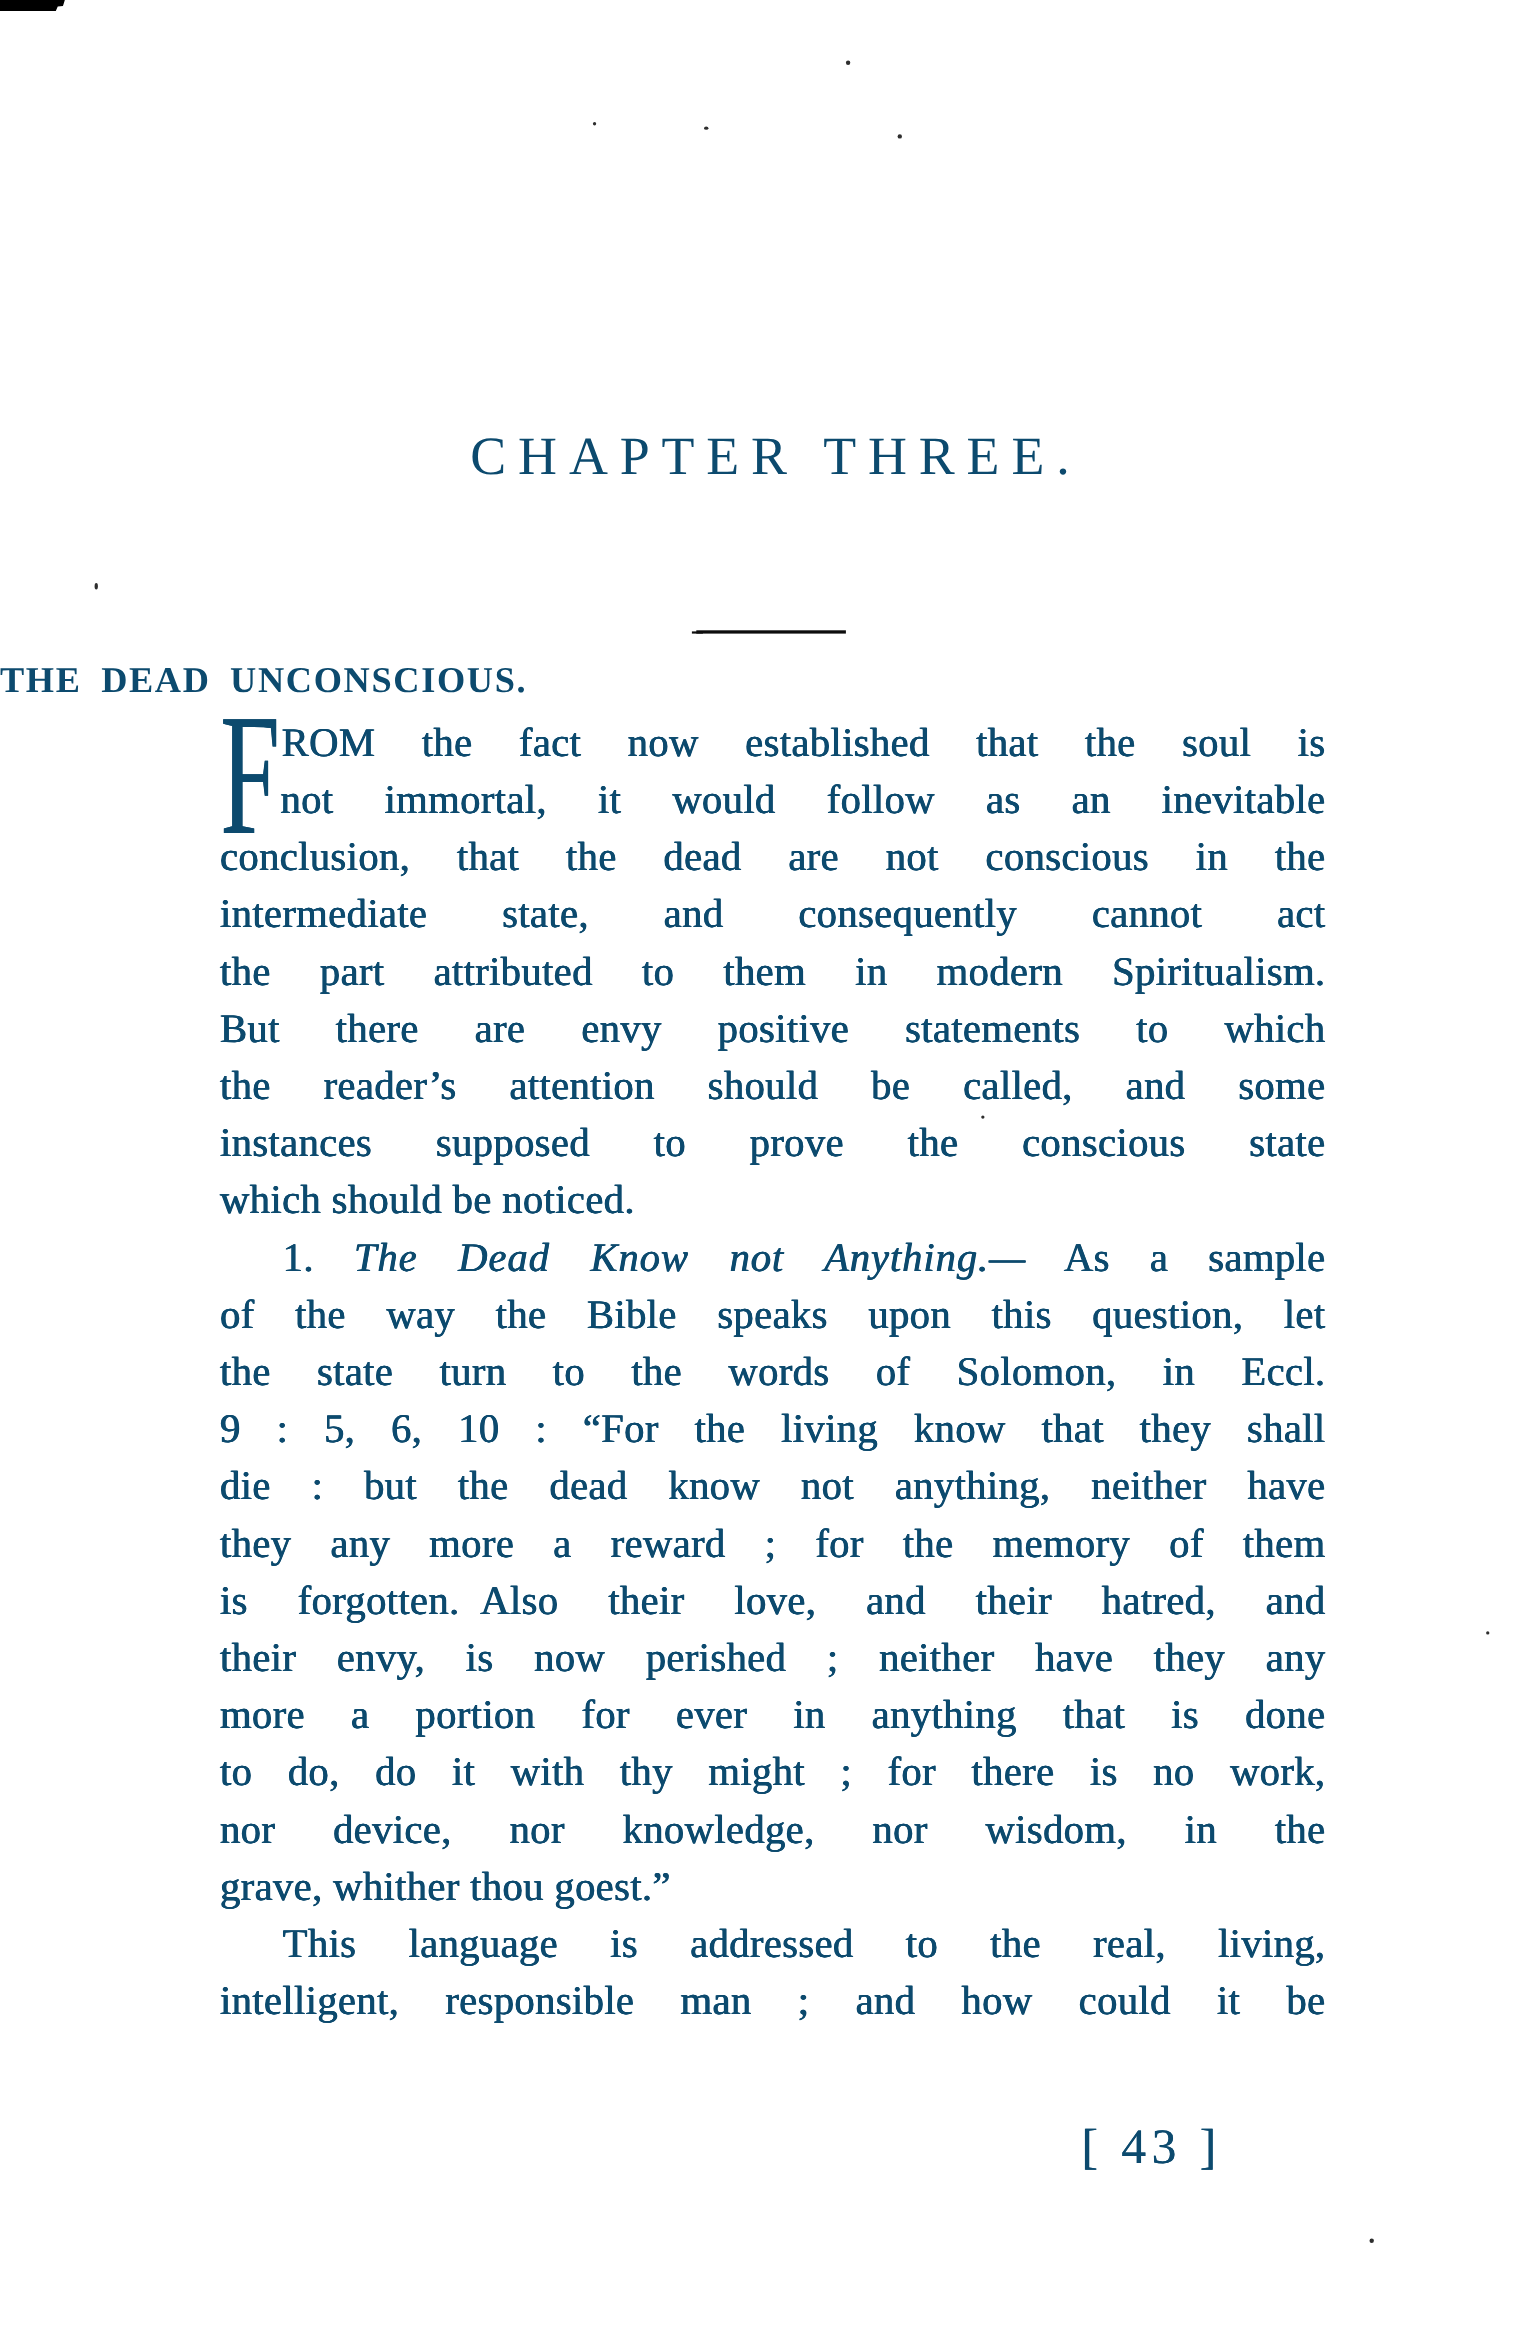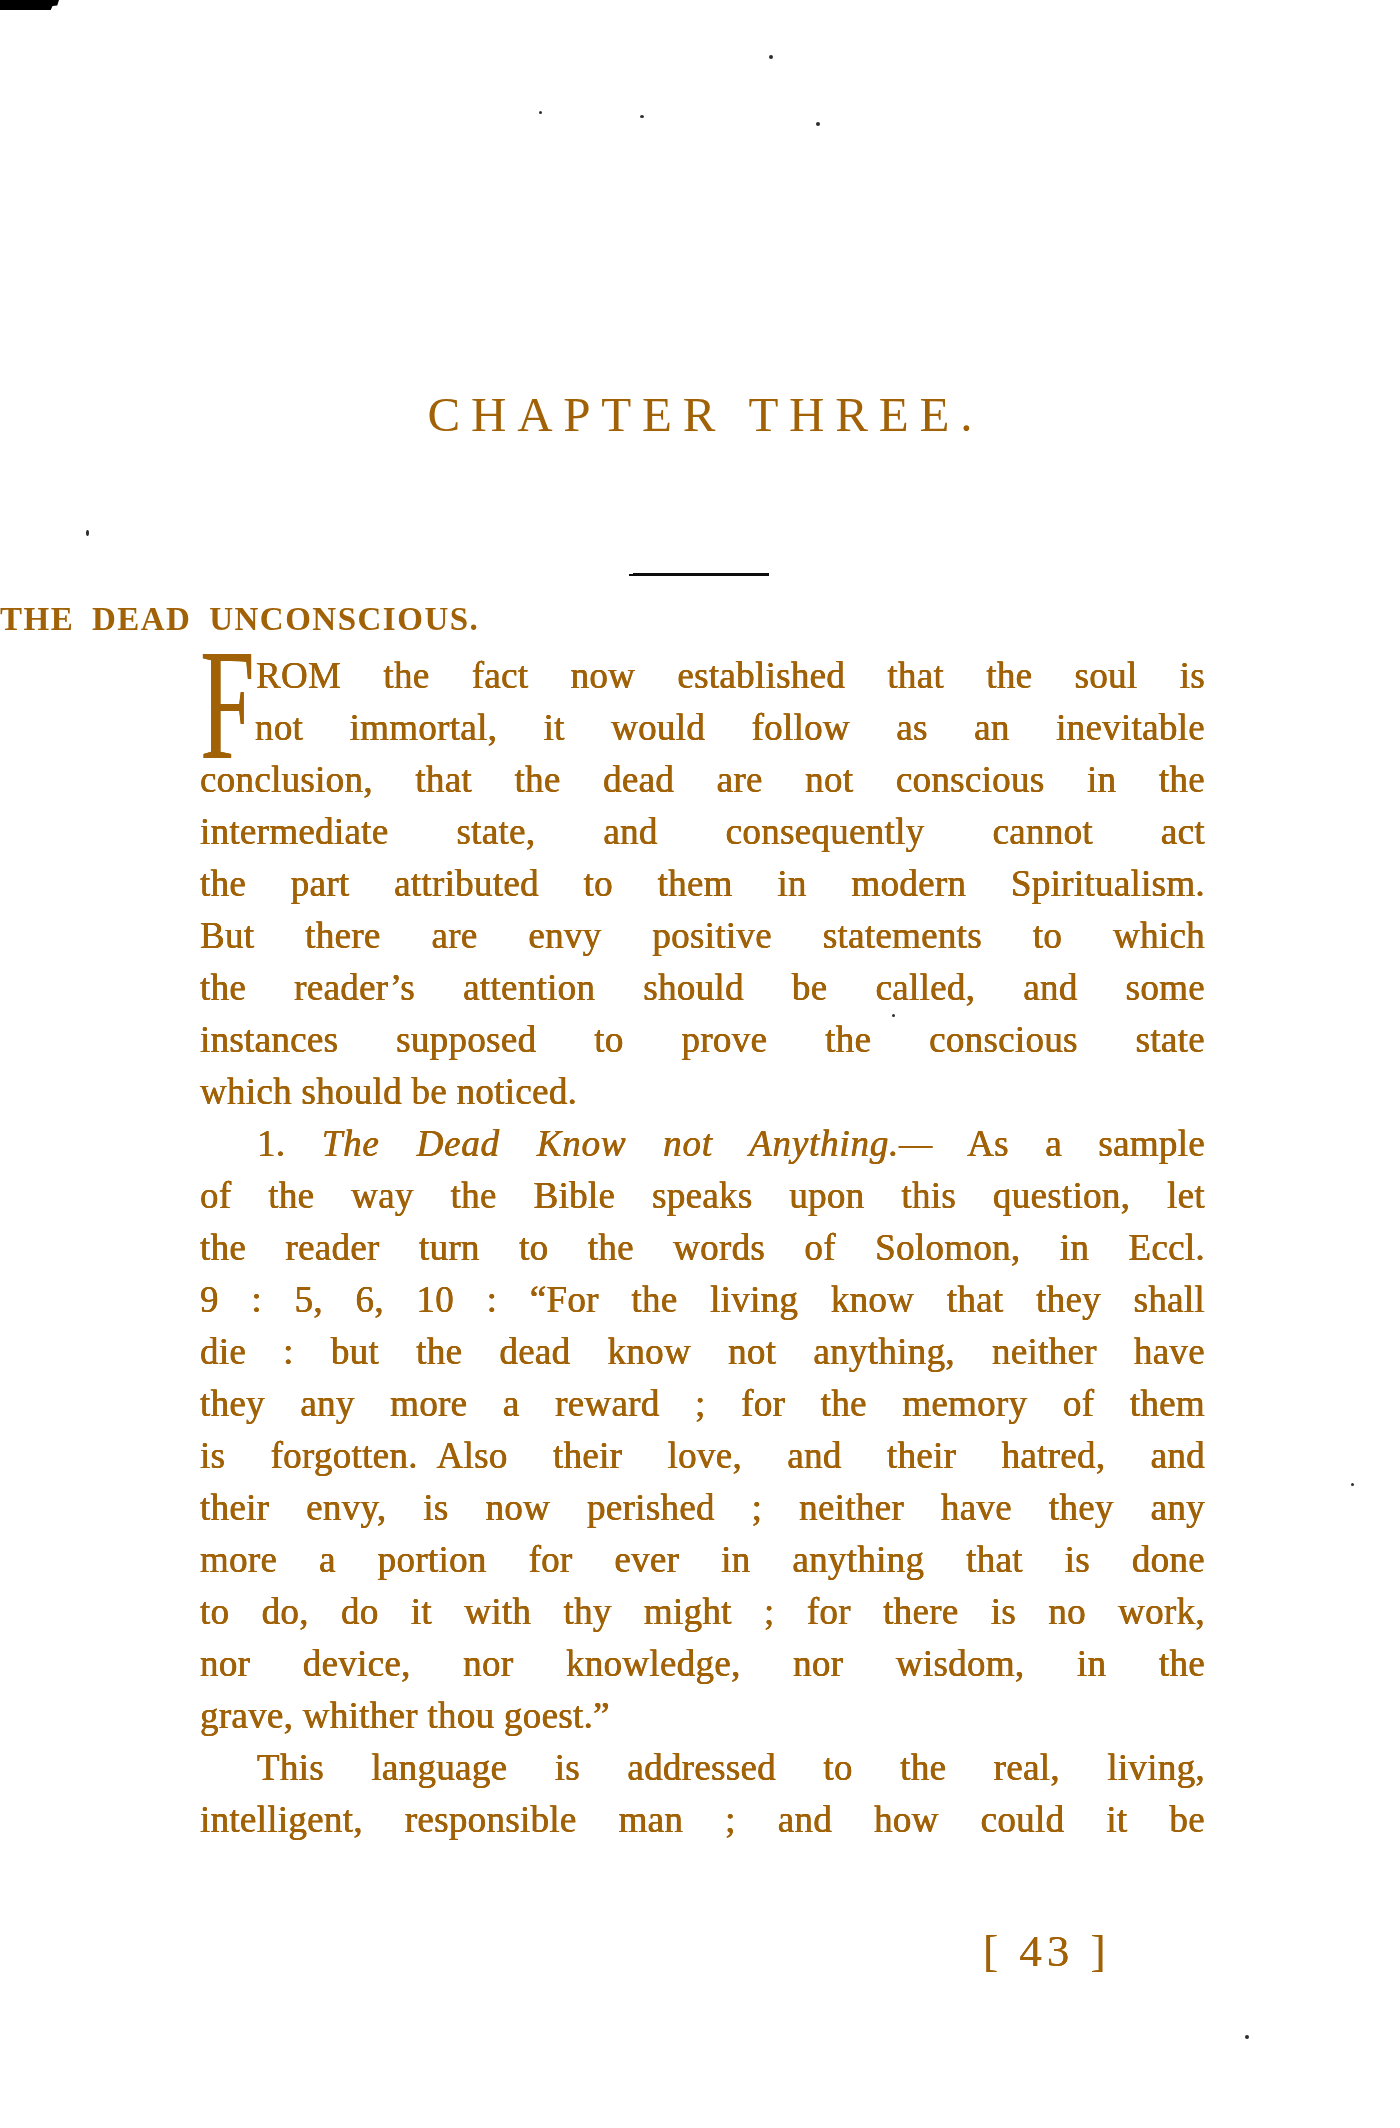--- a/index.html
+++ b/index.html
@@ -3,21 +3,21 @@
 <meta charset="utf-8">
 <style>
   html, body { margin: 0; padding: 0; background: #888; }
   .page {
     position: relative;
     width: 1400px;
     height: 2128px;
     background: #ffffff;
     overflow: hidden;
     font-family: "Liberation Serif", "DejaVu Serif", serif;
-    color: #a16207;
+    color: #0c4a6e;
   }
   .corner-mark {
     position: absolute; top: 0; left: 0;
     width: 59px; height: 10px; background: #000;
     clip-path: polygon(0 0, 100% 0, 97% 55%, 89% 60%, 86% 100%, 0 100%);
   }
   .speck { position: absolute; background: #2e2e2e; border-radius: 50%; }
   .chapter-title {
     position: absolute; top: 386px; left: 0; width: 1400px;
     text-align: center;
@@ -99,21 +99,21 @@
         <div class="line inset-2"><span>not immortal, it would follow as an inevitable</span></div>
         <div class="line"><span>conclusion, that the dead are not conscious in the</span></div>
         <div class="line"><span>intermediate state, and consequently cannot act</span></div>
         <div class="line"><span>the part attributed to them in modern Spiritualism.</span></div>
         <div class="line"><span>But there are envy positive statements to which</span></div>
         <div class="line"><span>the reader’s attention should be called, and some</span></div>
         <div class="line"><span>instances supposed to prove the conscious state</span></div>
         <div class="line no-just"><span>which should be noticed.</span></div>
         <div class="line indent"><span>1. </span><span class="it">The Dead Know not Anything.—</span><span> As a sample</span></div>
         <div class="line"><span>of the way the Bible speaks upon this question, let</span></div>
-        <div class="line"><span>the reader turn to the words of Solomon, in Eccl.</span></div>
+        <div class="line"><span>the state turn to the words of Solomon, in Eccl.</span></div>
         <div class="line"><span>9 : 5, 6, 10 : “For the living know that they shall</span></div>
         <div class="line"><span>die : but the dead know not anything, neither have</span></div>
         <div class="line"><span>they any more a reward ; for the memory of them</span></div>
         <div class="line"><span>is forgotten. Also their love, and their hatred, and</span></div>
         <div class="line"><span>their envy, is now perished ; neither have they any</span></div>
         <div class="line"><span>more a portion for ever in anything that is done</span></div>
         <div class="line"><span>to do, do it with thy might ; for there is no work,</span></div>
         <div class="line"><span>nor device, nor knowledge, nor wisdom, in the</span></div>
         <div class="line no-just"><span>grave, whither thou goest.”</span></div>
         <div class="line indent"><span>This language is addressed to the real, living,</span></div>

